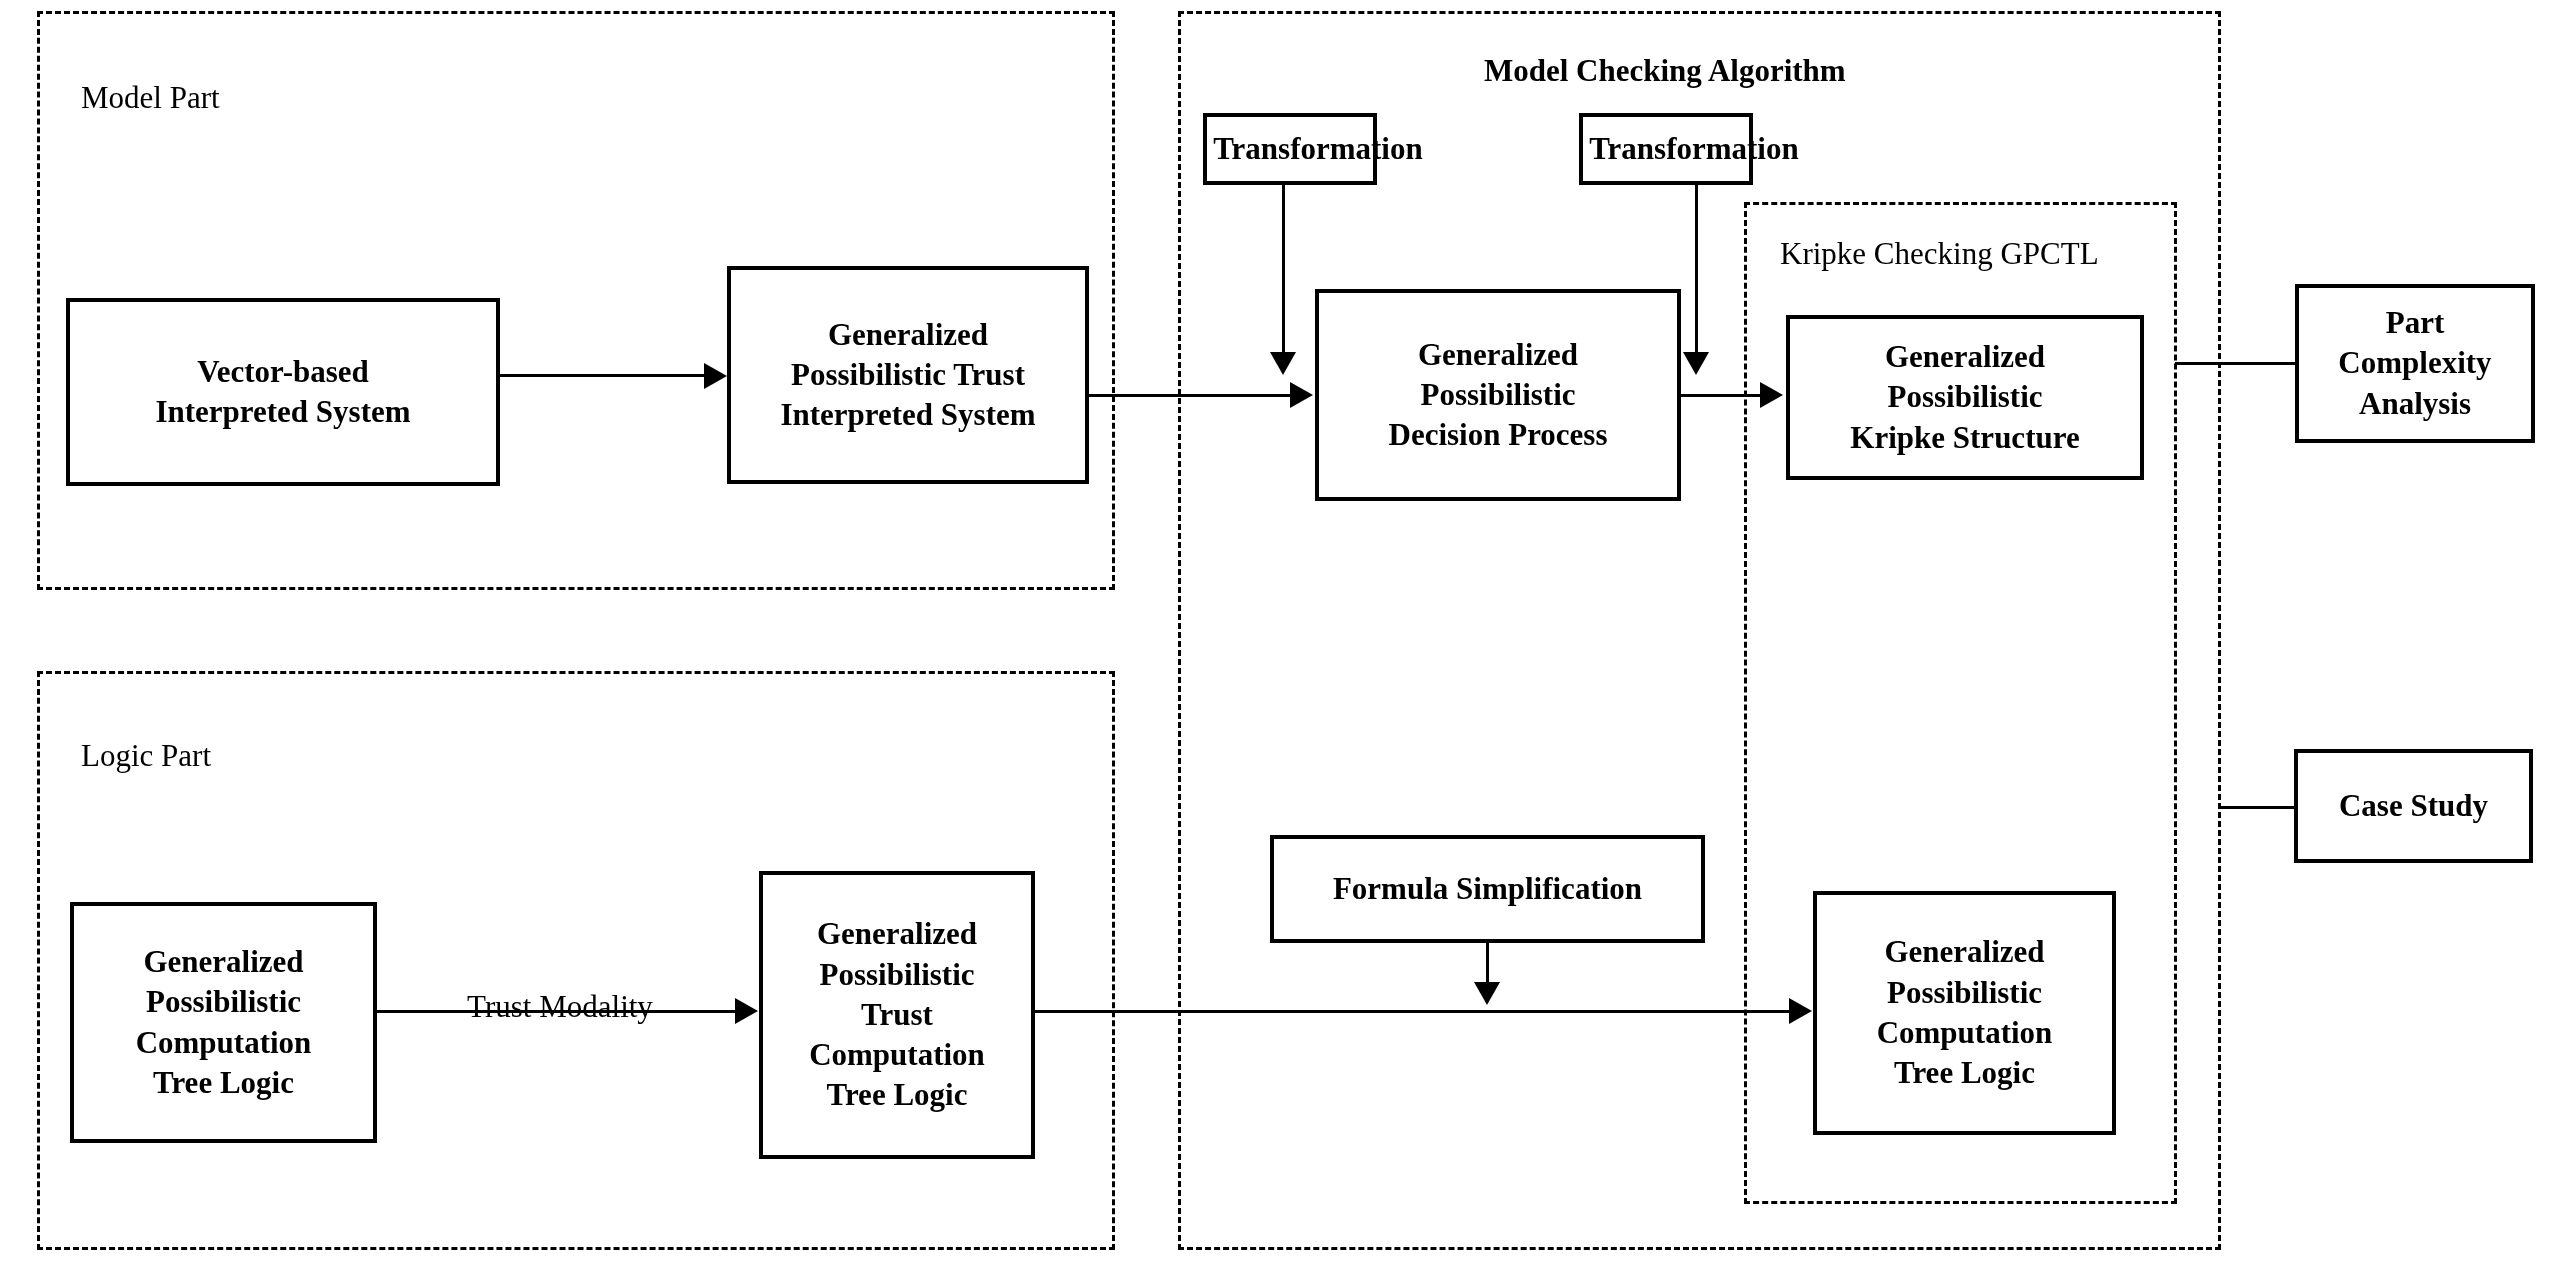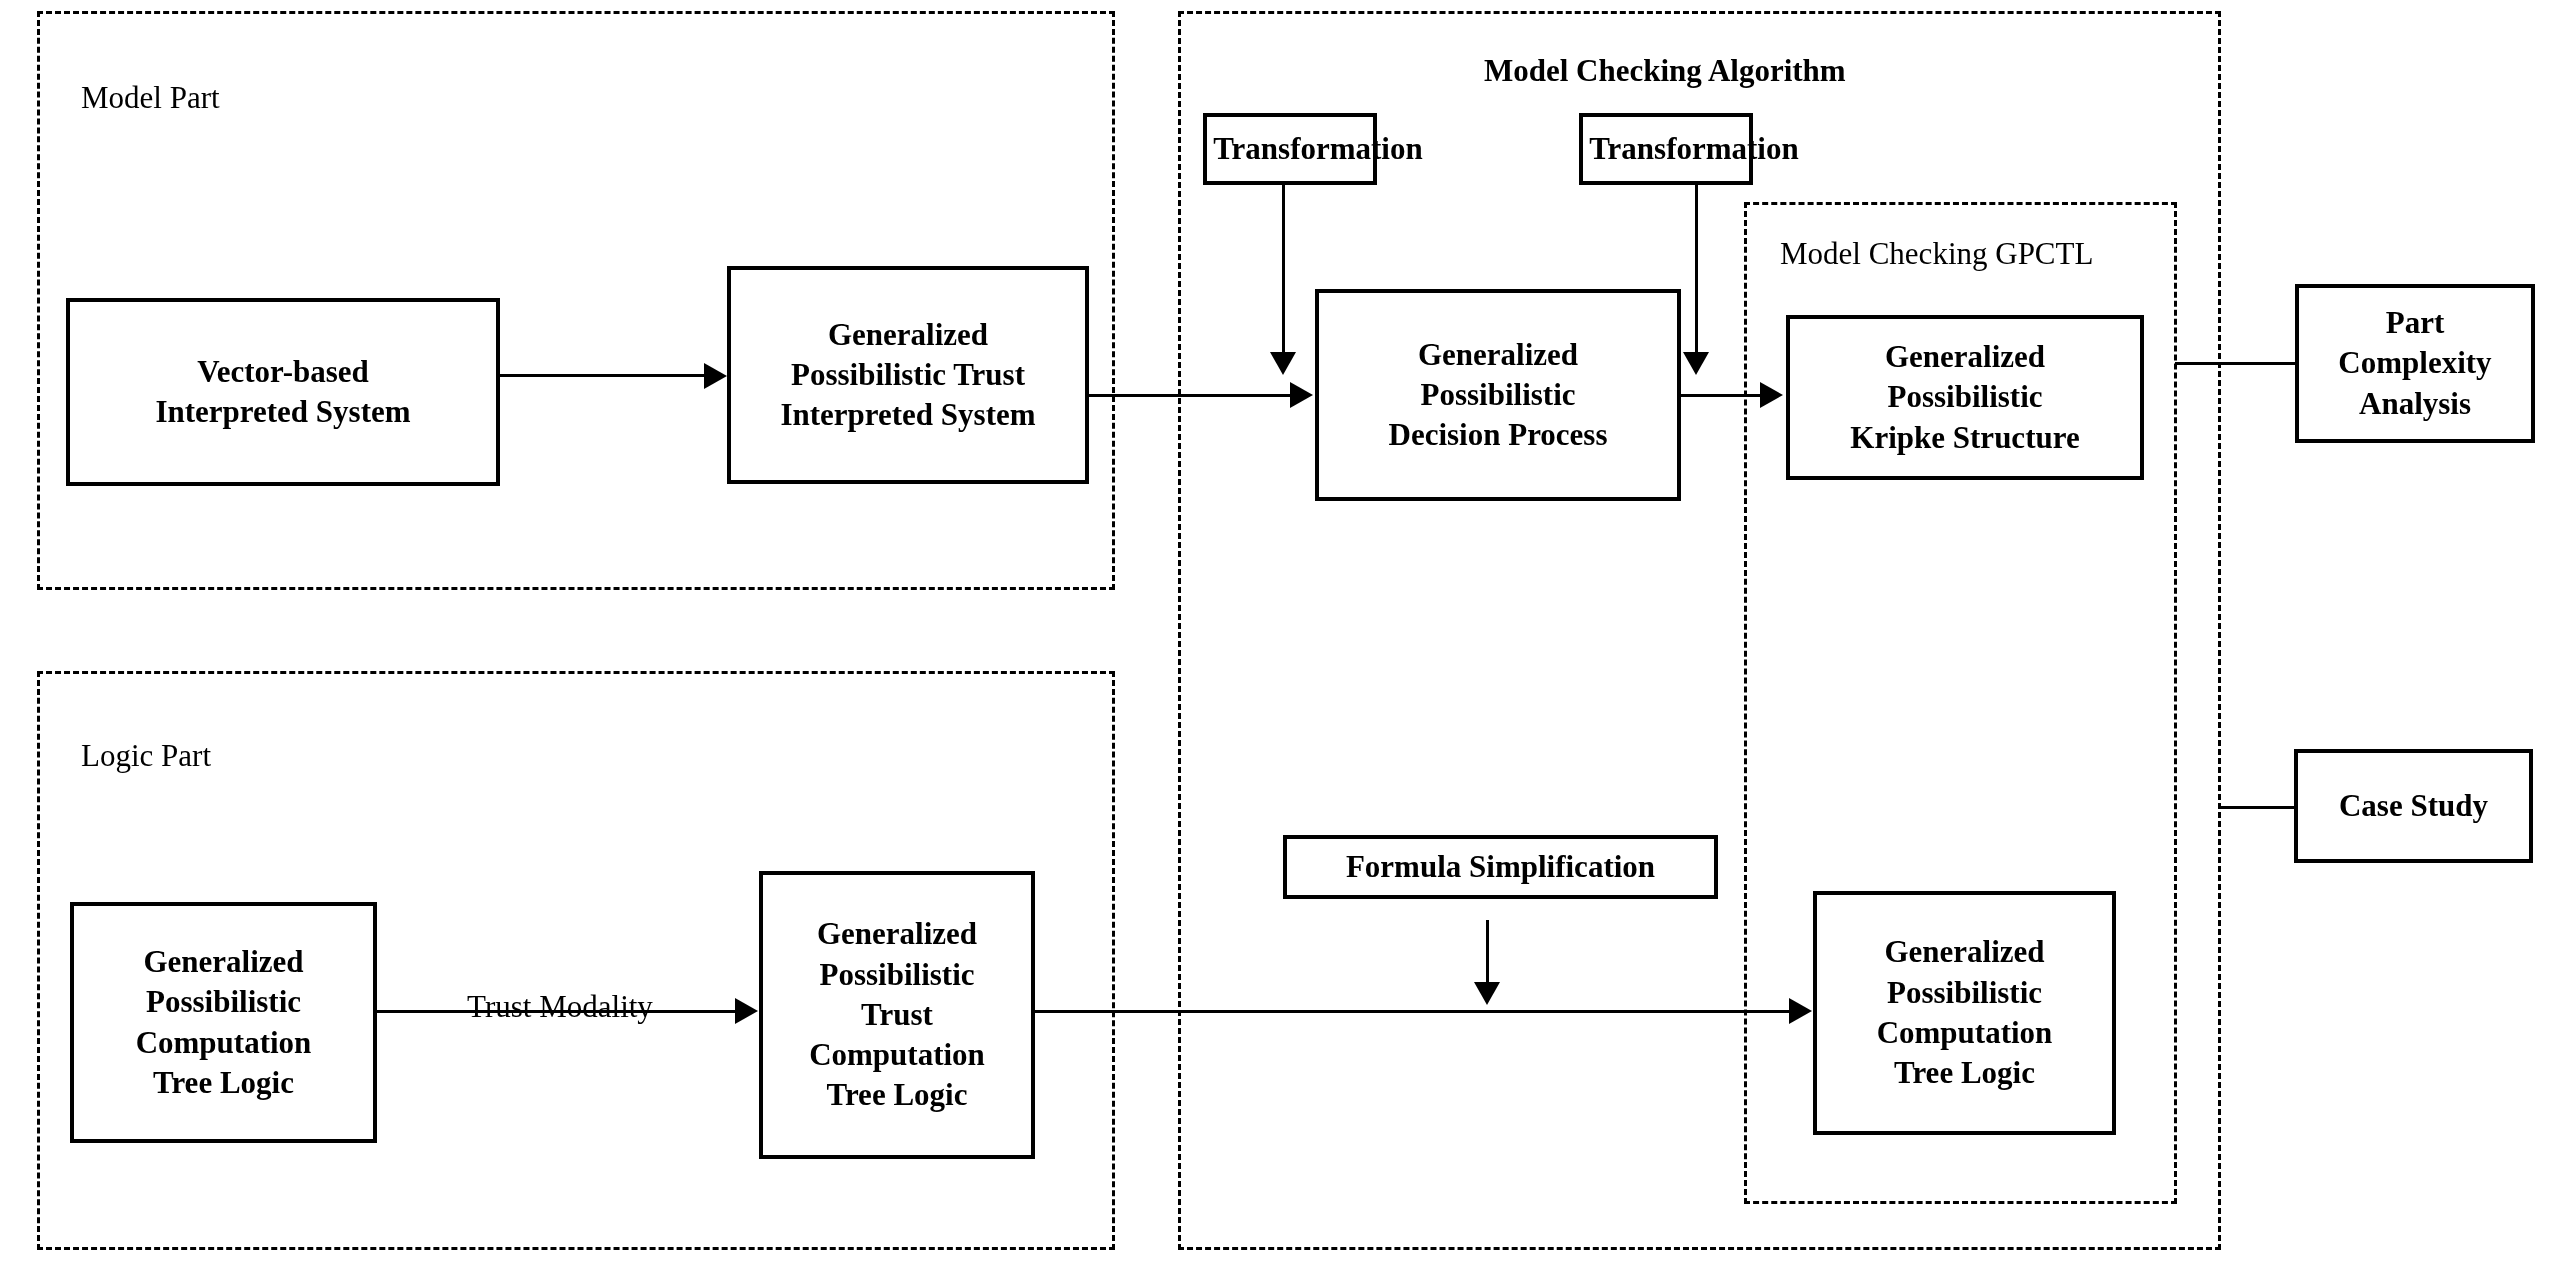--- a/index.html
+++ b/index.html
@@ -94,21 +94,21 @@
 <div id="stage">
 
   <div class="group" style="left:37px; top:11px; width:1078px; height:579px;"></div>
   <div class="group" style="left:37px; top:671px; width:1078px; height:579px;"></div>
   <div class="group" style="left:1178px; top:11px; width:1043px; height:1239px;"></div>
   <div class="group" style="left:1744px; top:202px; width:433px; height:1002px;"></div>
 
   <div class="group-label" style="left:81px; top:81px;">Model Part</div>
   <div class="group-label" style="left:81px; top:739px;">Logic Part</div>
   <div class="group-label" style="left:1484px; top:54px;font-weight:bold;">Model Checking Algorithm</div>
-  <div class="group-label" style="left:1780px; top:237px;">Model Checking GPCTL</div>
+  <div class="group-label" style="left:1780px; top:237px;">Kripke Checking GPCTL</div>
 
   <div class="hline" style="left:424px; top:374px; width:280px;"></div>
   <div class="arrow-right" style="left:704px; top:363px;"></div>
 
   <div class="hline" style="left:1089px; top:394px; width:201px;"></div>
   <div class="arrow-right" style="left:1290px; top:382px;"></div>
 
   <div class="vline" style="left:1282px; top:185px; height:170px;"></div>
   <div class="arrow-down" style="left:1270px; top:352px;"></div>
 
@@ -163,21 +163,21 @@
   <div class="node" style="left:70px; top:902px; width:307px; height:241px;">
     <span class="txt"><span>Generalized</span><br><span>Possibilistic</span><br><span>Computation</span><br><span>Tree Logic</span></span>
   </div>
 
   <div class="edge-label" style="left:420px; top:988px; width:280px;">Trust Modality</div>
 
   <div class="node" style="left:759px; top:871px; width:276px; height:288px;">
     <span class="txt"><span>Generalized</span><br><span>Possibilistic</span><br><span>Trust</span><br><span>Computation</span><br><span>Tree Logic</span></span>
   </div>
 
-  <div class="node" style="left:1270px; top:835px; width:435px; height:64px;margin-left:13px;">
+  <div class="node" style="left:1270px; top:835px; width:435px; height:108px;">
     <span class="txt">Formula Simplification</span>
   </div>
 
   <div class="node" style="left:1813px; top:891px; width:303px; height:244px;">
     <span class="txt"><span>Generalized</span><br><span>Possibilistic</span><br><span>Computation</span><br><span>Tree Logic</span></span>
   </div>
 
   <div class="node" style="left:2294px; top:749px; width:239px; height:114px;">
     <span class="txt">Case Study</span>
   </div>

